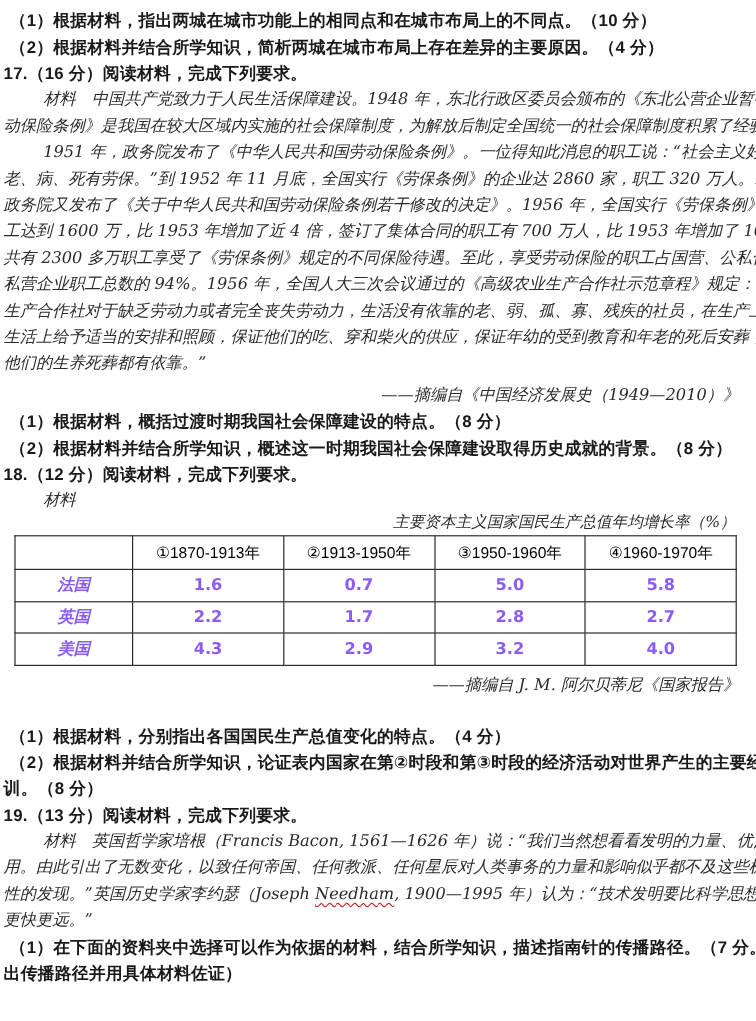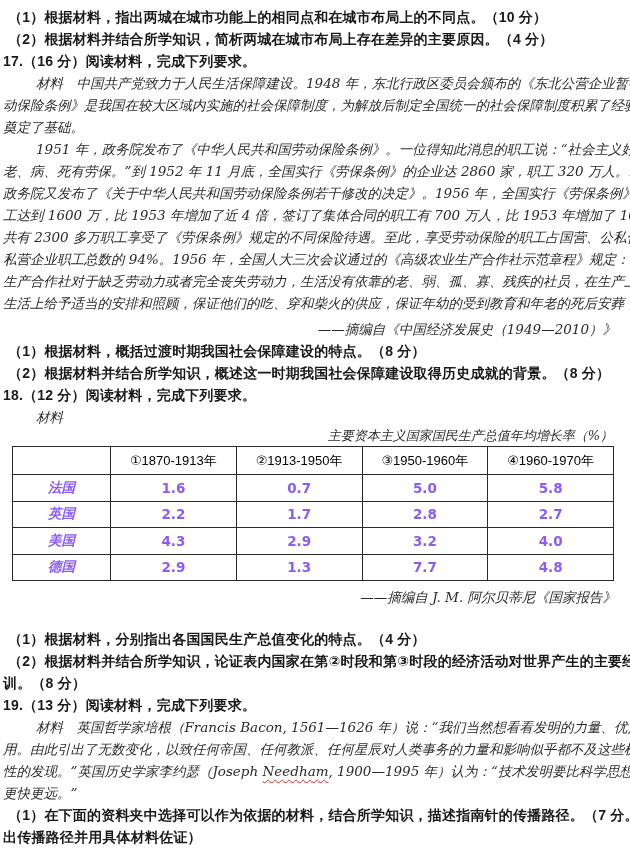--- a/index.html
+++ b/index.html
@@ -91,29 +91,29 @@
 <body>
 
 <div class="page">
 
   <div class="line q sub">（1）根据材料，指出两城在城市功能上的相同点和在城市布局上的不同点。（10 分）</div>
   <div class="line q sub">（2）根据材料并结合所学知识，简析两城在城市布局上存在差异的主要原因。（4 分）</div>
 
   <div class="line q">17.（16 分）阅读材料，完成下列要求。</div>
   <div class="line mat indent">材料　中国共产党致力于人民生活保障建设。1948 年，东北行政区委员会颁布的《东北公营企业暂行劳</div>
   <div class="line mat">动保险条例》是我国在较大区域内实施的社会保障制度，为解放后制定全国统一的社会保障制度积累了经验并</div>
-  <div class="line mat">奠定了基础。</div>
   <div class="line mat indent">1951 年，政务院发布了《中华人民共和国劳动保险条例》。一位得知此消息的职工说：“社会主义好，生、</div>
   <div class="line mat">老、病、死有劳保。”到 1952 年 11 月底，全国实行《劳保条例》的企业达 2860 家，职工 320 万人。1953 年，</div>
   <div class="line mat">政务院又发布了《关于中华人民共和国劳动保险条例若干修改的决定》。1956 年，全国实行《劳保条例》的职</div>
   <div class="line mat">工达到 1600 万，比 1953 年增加了近 4 倍，签订了集体合同的职工有 700 万人，比 1953 年增加了 10 倍，合计</div>
   <div class="line mat">共有 2300 多万职工享受了《劳保条例》规定的不同保险待遇。至此，享受劳动保险的职工占国营、公私合营、</div>
   <div class="line mat">私营企业职工总数的 94%。1956 年，全国人大三次会议通过的《高级农业生产合作社示范章程》规定：“农业</div>
   <div class="line mat">生产合作社对于缺乏劳动力或者完全丧失劳动力，生活没有依靠的老、弱、孤、寡、残疾的社员，在生产上和</div>
   <div class="line mat">生活上给予适当的安排和照顾，保证他们的吃、穿和柴火的供应，保证年幼的受到教育和年老的死后安葬，使</div>
+  <div class="line mat">他们的生养死葬都有依靠。”</div>
   <div class="line mat src src-1">——摘编自《中国经济发展史（1949—2010）》</div>
   <div class="line q sub">（1）根据材料，概括过渡时期我国社会保障建设的特点。（8 分）</div>
   <div class="line q sub">（2）根据材料并结合所学知识，概述这一时期我国社会保障建设取得历史成就的背景。（8 分）</div>
 
   <div class="line q">18.（12 分）阅读材料，完成下列要求。</div>
   <div class="line mat indent">材料</div>
 
   <div class="tblwrap">
     <div class="tbl-title mat">主要资本主义国家国民生产总值年均增长率（%）</div>
     <table class="tbl">
@@ -148,27 +148,20 @@
           <td>2.8</td>
           <td>2.7</td>
         </tr>
         <tr>
           <td class="country">美国</td>
           <td>4.3</td>
           <td>2.9</td>
           <td>3.2</td>
           <td>4.0</td>
         </tr>
-        <tr>
-          <td class="country">德国</td>
-          <td>2.9</td>
-          <td>1.3</td>
-          <td>7.7</td>
-          <td>4.8</td>
-        </tr>
       </tbody>
     </table>
   </div>
 
   <div class="line mat src src-2">——摘编自 J. M. 阿尔贝蒂尼《国家报告》</div>
   <div class="line q sub">（1）根据材料，分别指出各国国民生产总值变化的特点。（4 分）</div>
   <div class="line q sub">（2）根据材料并结合所学知识，论证表内国家在第②时段和第③时段的经济活动对世界产生的主要经验和教</div>
   <div class="line q">训。（8 分）</div>
 
   <div class="line q">19.（13 分）阅读材料，完成下列要求。</div>

